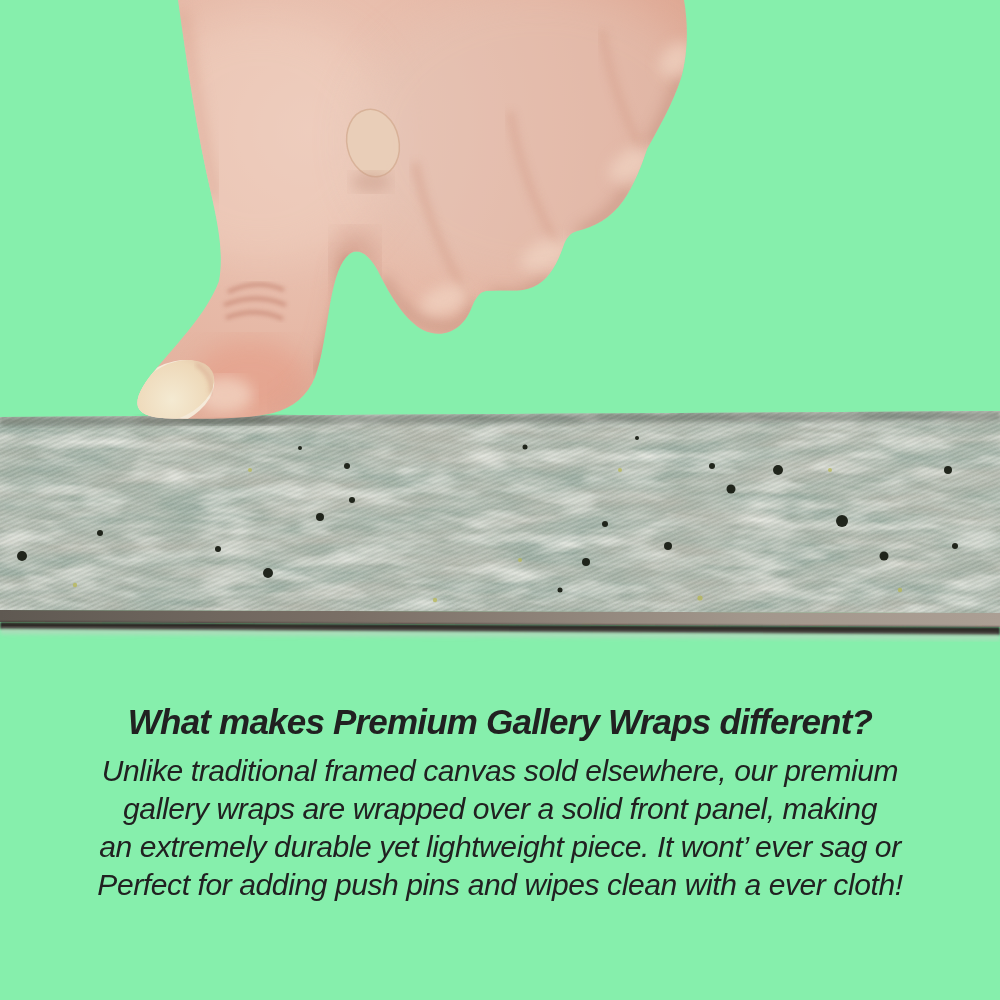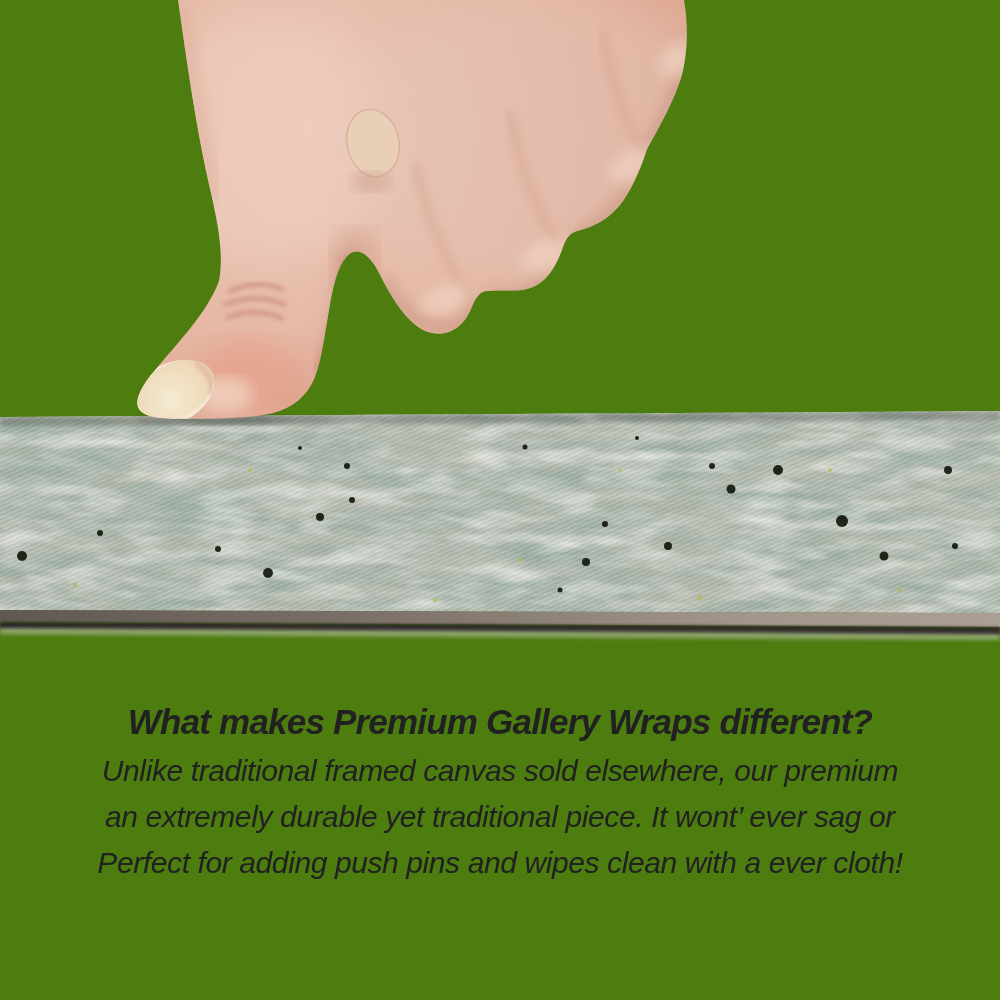--- a/index.html
+++ b/index.html
@@ -1,39 +1,39 @@
 <!DOCTYPE html>
 <html><head>
 <meta charset="utf-8">
 <style>
   html,body{margin:0;padding:0;background:#ffffff;}
   .page{
     position:relative;
     width:1000px;height:1000px;
-    background:#4d7c0f;
+    background:#86efac;
     overflow:hidden;
     font-family:"Liberation Sans",sans-serif;
   }
   .photo-svg{position:absolute;left:0;top:0;width:1000px;height:650px;display:block;}
   .copy{
     position:absolute;left:0;top:701px;width:1000px;
     text-align:center;
     font-style:italic;
     color:#212121;
     letter-spacing:-0.4px;
   }
   .copy h2{
     margin:0 0 9px 0;
     font-size:35px;
     line-height:42px;
     font-weight:700;
     letter-spacing:-0.8px;
   }
   .copy p{
-    margin:8px;
+    margin:0;
     font-size:30px;
     line-height:38px;
     font-weight:400;
   }
 </style>
 </head>
 <body>
 
 <div class="page">
 
@@ -199,17 +199,18 @@
         <ellipse cx="171" cy="394" rx="46" ry="30" transform="rotate(-27 171 394)" fill="#f6efdf" opacity="0.9"></ellipse>
         <ellipse cx="174" cy="391" rx="43" ry="27" transform="rotate(-27 174 391)" fill="url(#nailGrad)"></ellipse>
         <path d="M 196,364 C 208,372 213,382 211,394" stroke="#d9ab92" stroke-width="3" fill="none" opacity="0.8" filter="url(#blur2)"></path>
       </g>
     </g>
   </svg>
 
   <div class="copy">
     <h2>What makes Premium Gallery Wraps different?</h2>
     <p>Unlike traditional framed canvas sold elsewhere, our premium</p>
-    <p>an extremely durable yet traditional piece. It wont’ ever sag or</p>
+    <p>gallery wraps are wrapped over a solid front panel, making</p>
+    <p>an extremely durable yet lightweight piece. It wont’ ever sag or</p>
     <p>Perfect for adding push pins and wipes clean with a ever cloth!</p>
   </div>
 
 </div>
 
 </body></html>

